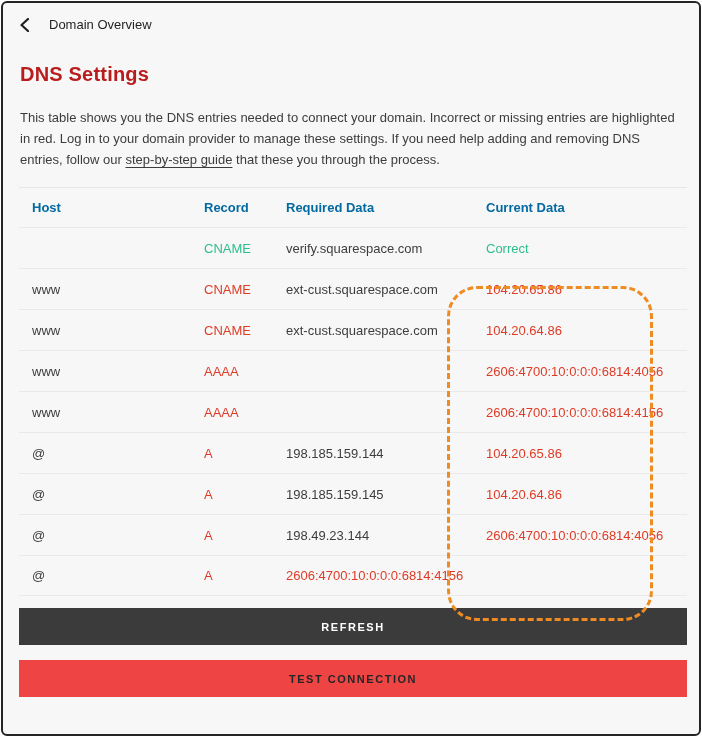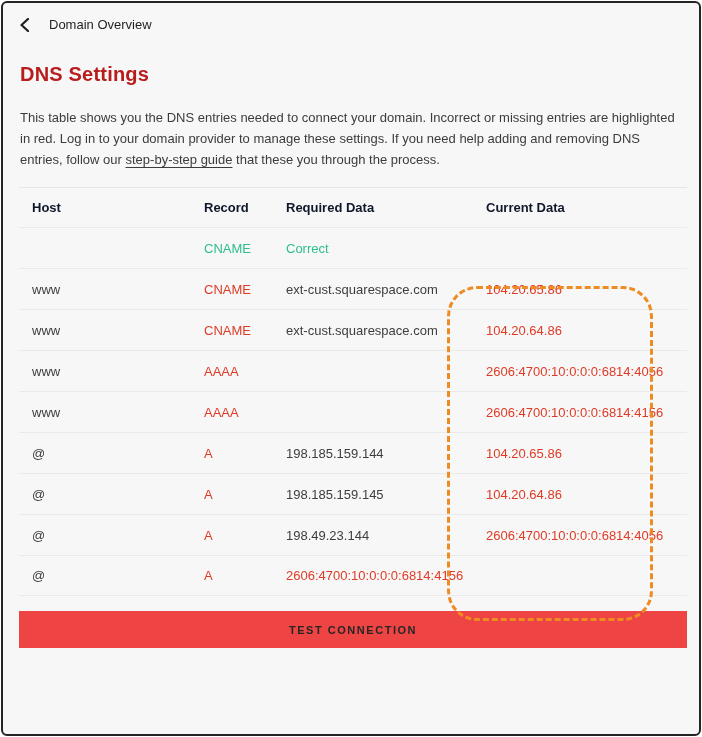--- a/index.html
+++ b/index.html
@@ -67,21 +67,21 @@
     display: grid;
     grid-template-columns: 184px 82px 200px 1fr;
     align-items: center;
     height: 41px;
     border-top: 1px solid #eaeaea;
   }
   .t-row.header { height: 40px; border-top: 1px solid #e6e6e6; }
   .dns-table .t-row:last-child { border-bottom: 1px solid #eaeaea; }
   .cell { padding-left: 1px; font-size: 13px; color: #3d3d3d; }
   .cell.first { padding-left: 13px; }
-  .header .cell { font-weight: bold; color: #0f172a; font-size: 13px; }
+  .header .cell { font-weight: bold; color: #0369a1; font-size: 13px; }
   .status-ok { color: #2dbe8c; }
   .status-error { color: #de3b26; }
   .host-blur {
     width: 114px;
     height: 13px;
     border-radius: 2px;
     background: linear-gradient(#dcdcdc 0%, #cfcfcf 18%, #a8a8a8 42%, #989898 55%, #c6c6c6 78%, #dedede 100%);
     filter: blur(1.3px);
   }
 
@@ -150,20 +150,21 @@
       <div class="cell">Required Data</div>
       <div class="cell">Current Data</div>
     </div>
     <div id="table-body">
   <div class="t-row">
     <div class="cell first">
       
       <span class="host-blur"></span>
     </div>
     <div class="cell rec status-ok">CNAME</div>
+    <div class="cell req">verify.squarespace.com</div>
     <div class="cell cur status-ok">Correct</div>
   </div>
 
   <div class="t-row">
     <div class="cell first">
       <span class="host-text">www</span>
       
     </div>
     <div class="cell rec status-error">CNAME</div>
     <div class="cell req">ext-cust.squarespace.com</div>
@@ -236,15 +237,16 @@
       
     </div>
     <div class="cell rec status-error">A</div>
     <div class="cell cur status-error">2606:4700:10:0:0:0:6814:4156</div>
   </div>
 </div>
   </div>
 
   <div class="highlight-box"></div>
 
+  <button class="btn btn-refresh">REFRESH</button>
   <button class="btn btn-test">TEST CONNECTION</button>
 
 </div>
 
 </body></html>

